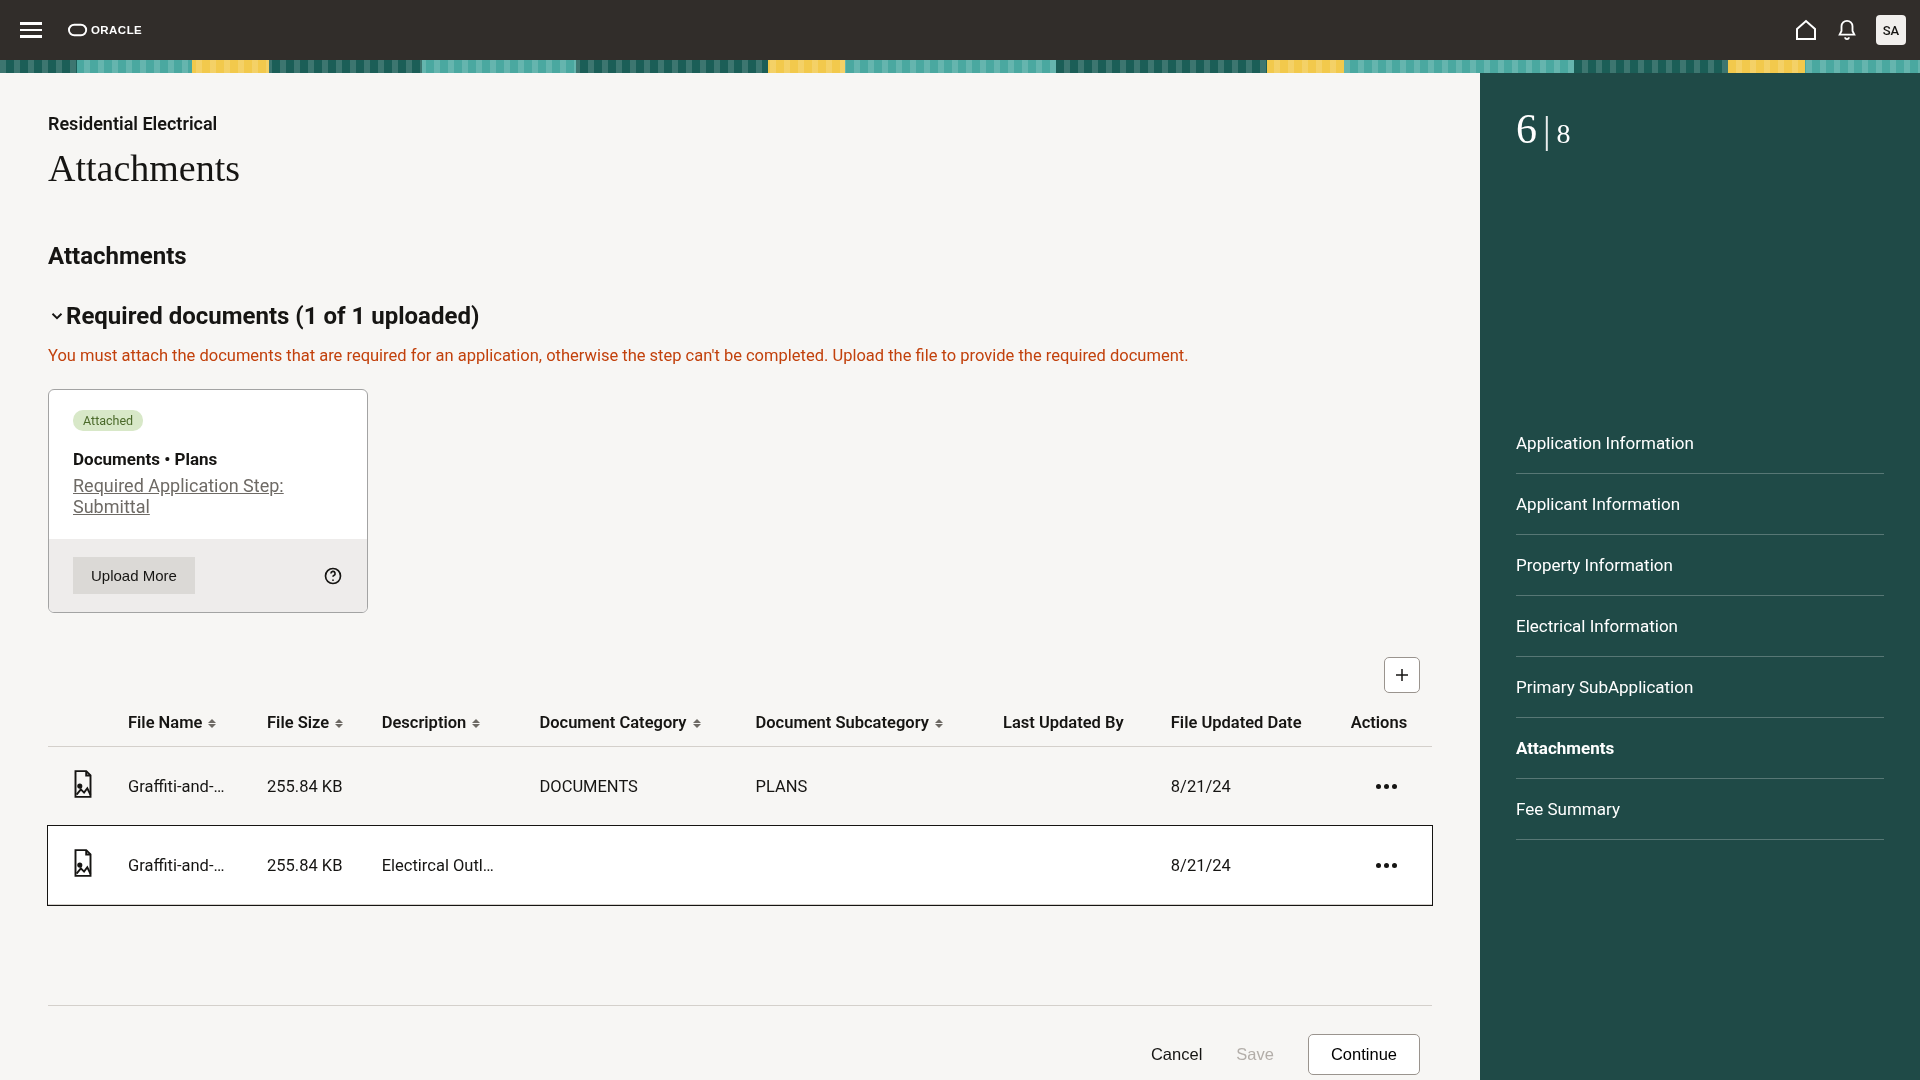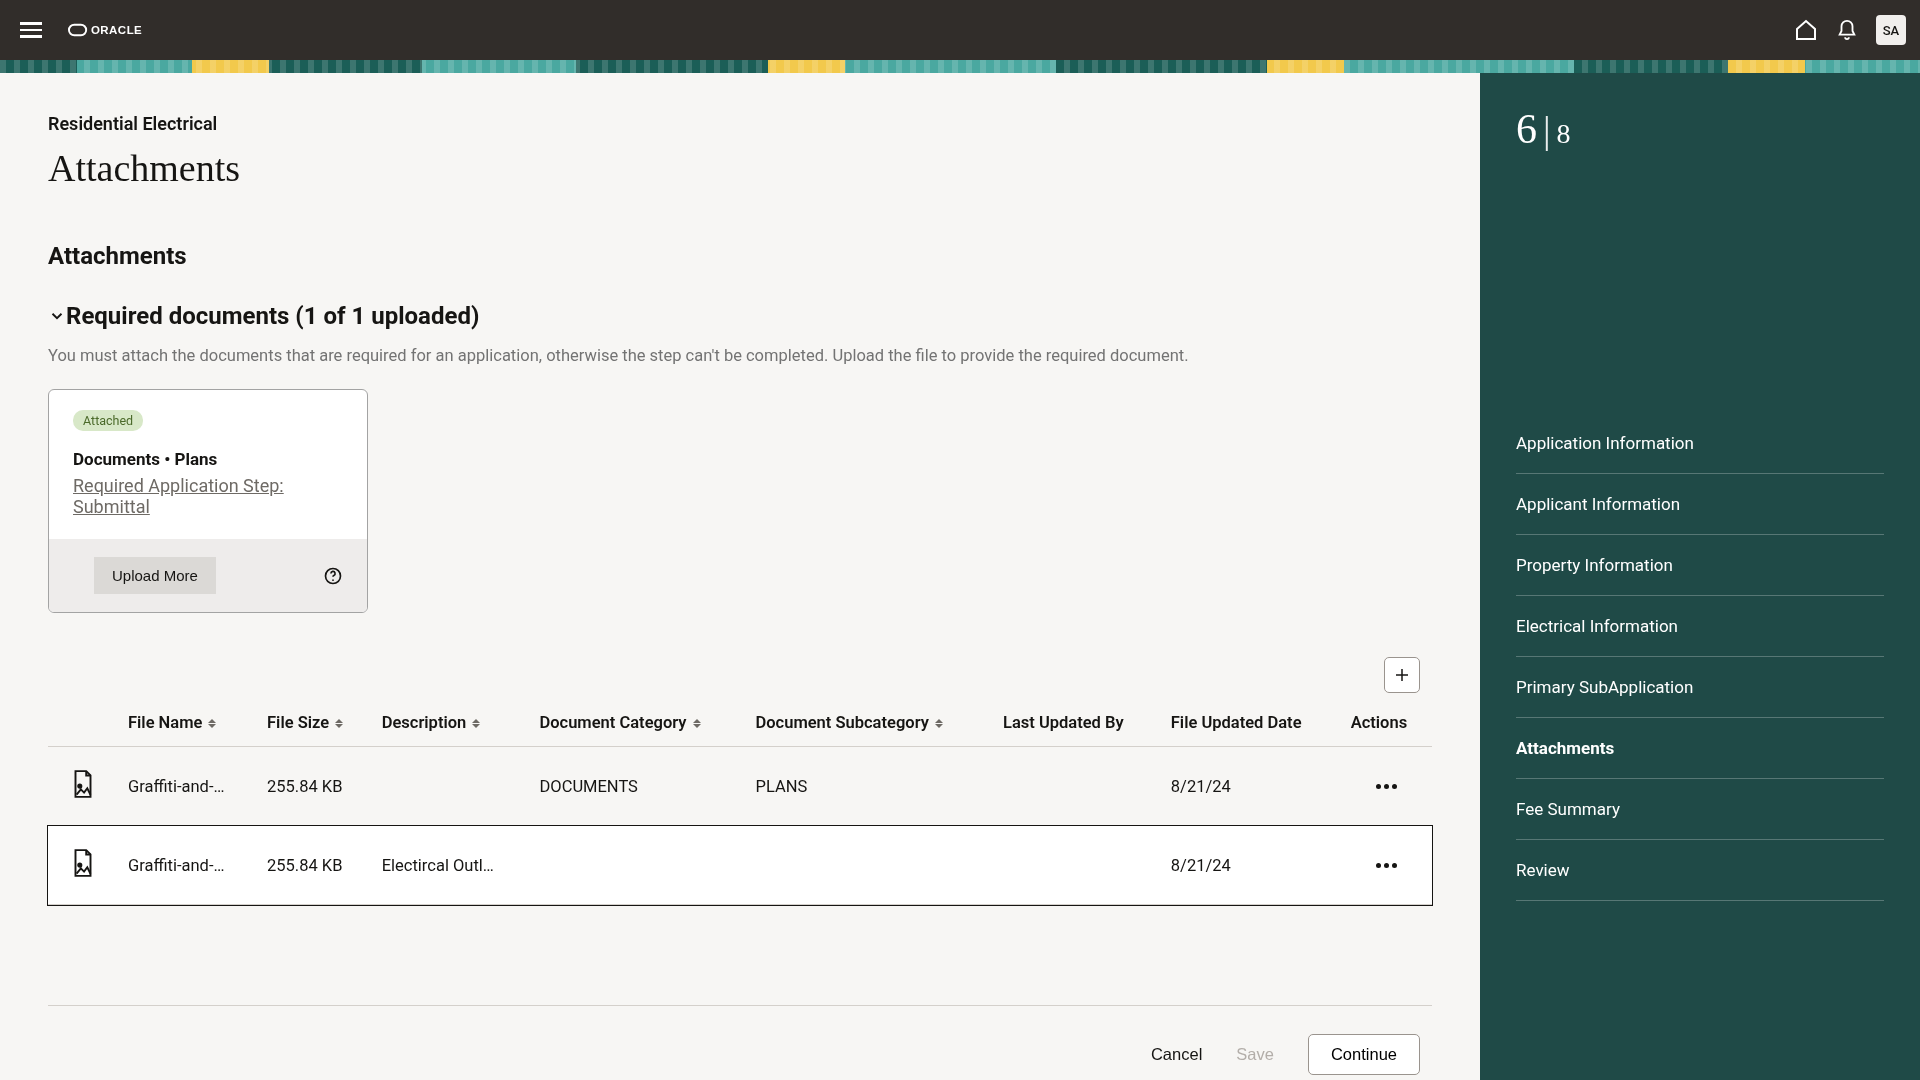--- a/index.html
+++ b/index.html
@@ -24,30 +24,30 @@
     .main { flex: 1; padding: 40px 48px 0; overflow: auto; position:relative; }
     .side { width: 440px; background: #1f4a47; color: #fff; padding: 32px 36px; position: relative; }
 
     .breadcrumb { font-size: 18px; font-weight: 600; margin-bottom: 12px; }
     .page-title { font-family: Georgia, "Times New Roman", serif; font-size: 38px; font-weight: 400; margin-bottom: 52px; }
     .section-title { font-size: 24px; font-weight: 700; margin-bottom: 32px; }
 
     .req-heading { display: flex; align-items: center; margin-bottom: 14px; }
     .req-heading .chev { transform: rotate(0deg); }
     .req-heading h3 { font-size: 24px; font-weight: 700; }
-    .req-desc { font-size: 16.5px; color: #737373; margin-bottom: 24px; margin-top: 16px; }
+    .req-desc { font-size: 16.5px; color: #c2410c; margin-bottom: 24px; margin-top: 16px; }
 
     
     .doc-card { width: 320px; border: 1px solid #a3a3a3; border-radius: 6px; overflow: hidden; background: #fff; }
     .doc-card-top { padding: 20px 24px 22px; }
     .badge { display: inline-block; background: #d8e8c8; color: #4b6a2a; font-size: 12.5px; padding: 3px 10px; border-radius: 10px; margin-bottom: 18px; }
     .doc-title { font-weight: 700; font-size: 17px; margin-bottom: 6px; }
     .doc-sub { color: #6e6a65; font-size: 18px; text-decoration: underline; }
     .doc-card-bottom { background: #eeeceb; padding: 18px 24px; display: flex; align-items: center; justify-content: space-between; }
-    .upload-btn { background: #dbd9d6; border: none; padding: 10px 18px; font-size: 15px; border-radius: 0; cursor: pointer; color:#161513;margin-left:21px; }
+    .upload-btn { background: #dbd9d6; border: none; padding: 10px 18px; font-size: 15px; border-radius: 0; cursor: pointer; color:#161513; }
     .help-icon { width:20px; height:20px; }
 
     
     .table-toolbar { display: flex; justify-content: flex-end; margin-top: 44px; margin-bottom: 6px; padding-right: 12px; }
     .add-btn { width: 36px; height: 36px; border: 1px solid #9a948e; border-radius: 5px; background: #fff; display: flex; align-items: center; justify-content: center; cursor: pointer; }
 
     
     table { width: 100%; border-collapse: collapse; }
     th { text-align: left; font-weight: 600; font-size: 16.5px; padding: 14px 10px; border-bottom: 1px solid #d4d0cb; white-space: nowrap; }
     th .sort { display:inline-flex; flex-direction:column; margin-left:6px; vertical-align:middle; gap:1px;}
@@ -249,16 +249,15 @@
       <span class="tot">8</span>
     </div>
     <ul class="nav-list" id="navlist">
         <li>Application Information</li>
         <li>Applicant Information</li>
         <li>Property Information</li>
         <li>Electrical Information</li>
         <li>Primary SubApplication</li>
         <li class="active">Attachments</li>
         <li>Fee Summary</li>
-        <li>Review</li>
       </ul>
   </div>
 </div>
 
 </body></html>

